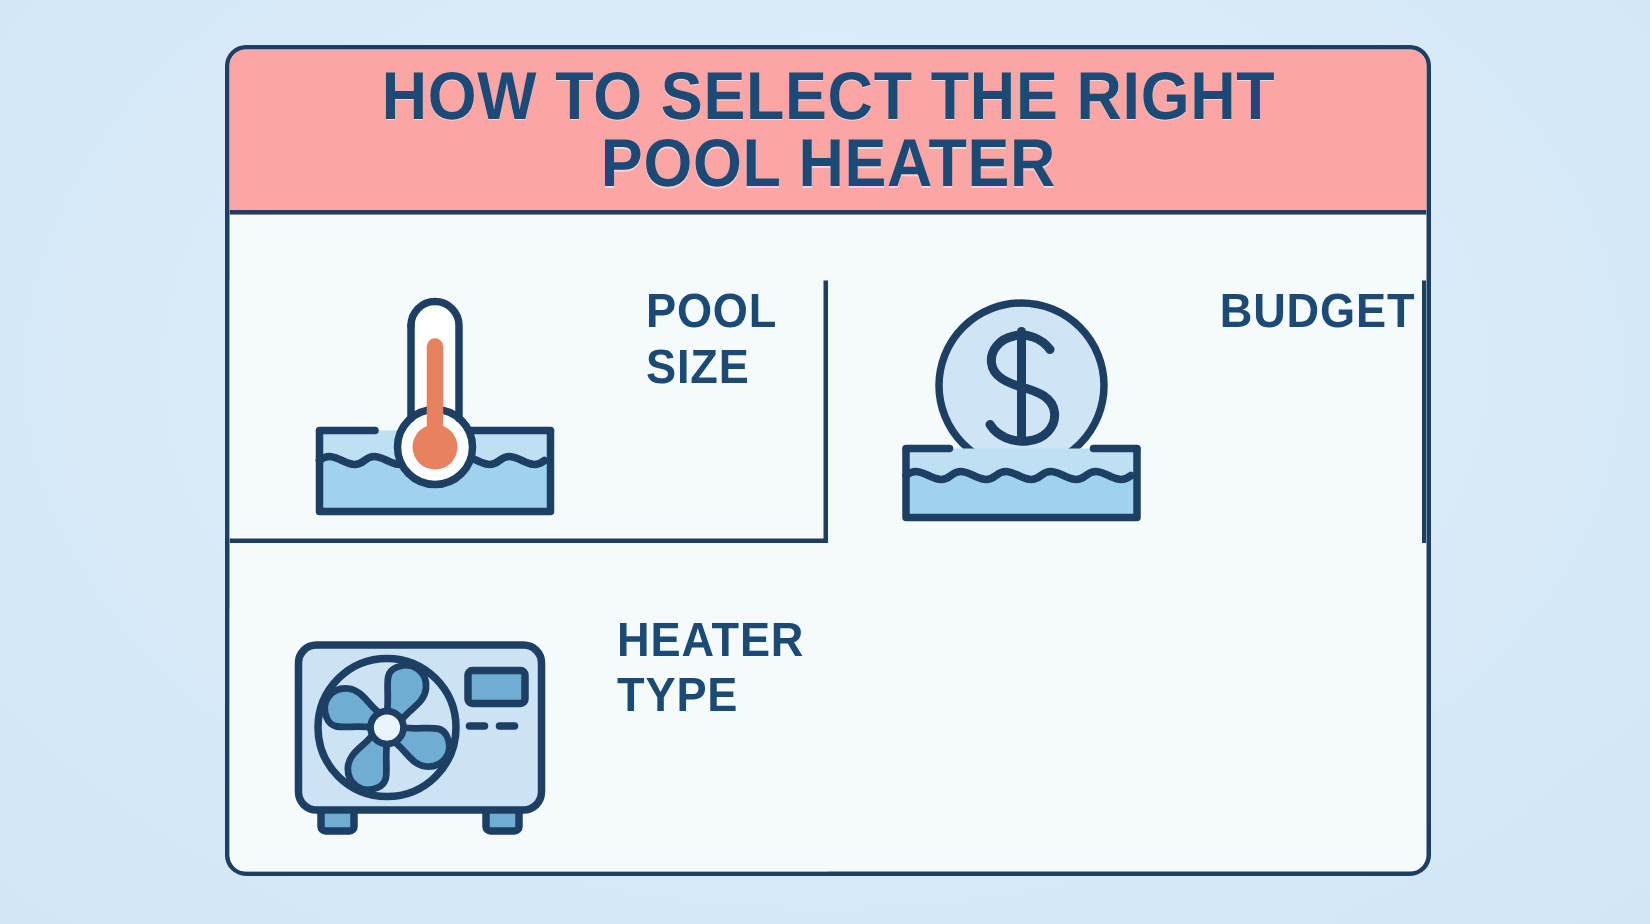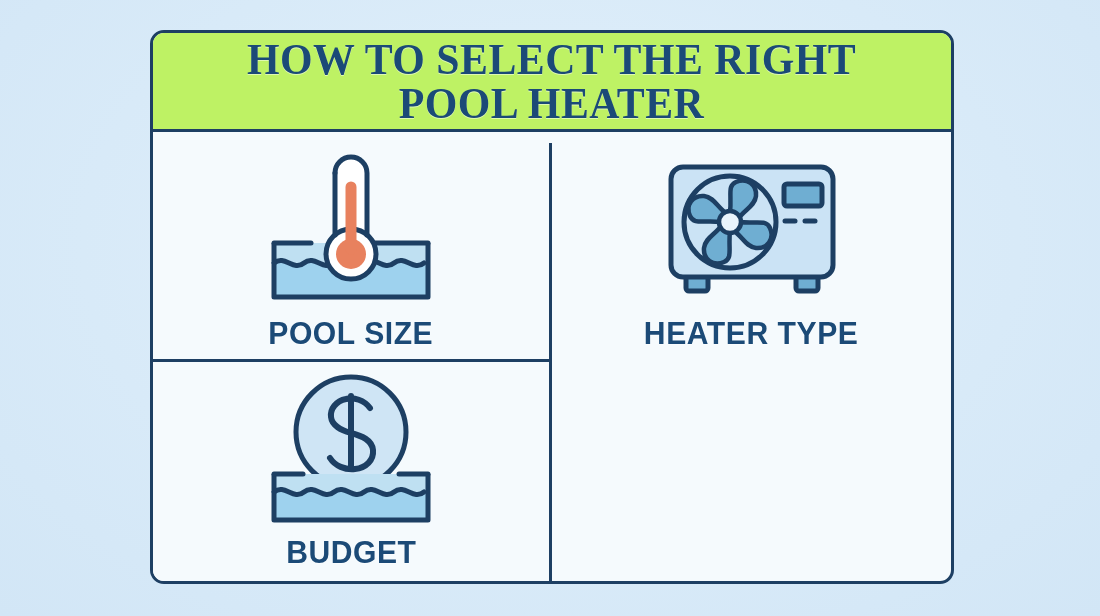--- a/index.html
+++ b/index.html
@@ -34,28 +34,27 @@
     background: #f5fafd;
     overflow: hidden;
   }
 
   
   #header {
     position: absolute;
     left: 0;
     top: 0;
     width: 100%;
-    height: 99px;
+    height: 110px;
     box-sizing: border-box;
-    background: #bef264;
+    background: #fca5a5;
     border-bottom: 3px solid #1d3f63;
     display: flex;
     align-items: center;
     justify-content: center;
-    font-family: Liberation Serif, serif;
   }
   #title {
     color: #1b4a77;
     font-size: 45px;
     font-weight: bold;
     line-height: 0.98;
     letter-spacing: 0.5px;
     text-align: center;
     transform: scaleX(0.93);
     text-shadow: 0 1px 0 rgba(255,255,255,0.5);
@@ -70,24 +69,25 @@
     right: 0;
     bottom: 0;
     display: grid;
     grid-template-columns: 1fr 1fr;
     grid-template-rows: 1fr 1fr;
   }
   .cell {
     position: relative;
     box-sizing: border-box;
     display: flex;
-    flex-direction: column;
-    align-items: center;
+    flex-direction: row;
+    align-items: flex-start;
     justify-content: flex-start;
     background: #f5fafd;
+    margin-top: 44px;
   }
   .cell.col0 { border-right: 3px solid #1d3f63; }
   .cell.row0 { border-bottom: 3px solid #1d3f63; }
 
   .icon-wrap {
     height: 170px;
     width: 100%;
     display: flex;
     align-items: center;
     justify-content: center;
@@ -137,20 +137,40 @@
             <circle cx="95" cy="103" r="25" fill="none" stroke="#1d3f63" stroke-width="5"></circle>
 
             <circle cx="95" cy="103" r="15" fill="#e8815e"></circle>
             <line x1="95" y1="36" x2="95" y2="98" stroke="#e8815e" stroke-width="11" stroke-linecap="round"></line>
           </svg>
         </div>
         <div class="cell-label">POOL SIZE</div>
       </div>
 
 
+      <div class="cell col0">
+        <div class="icon-wrap">
+          <svg width="190" height="160" viewBox="0 0 190 160" aria-hidden="true">
+
+            <circle cx="95" cy="62" r="55" fill="#cfe5f5" stroke="#1d3f63" stroke-width="5"></circle>
+
+            <path d="M114 38 c-6 -8 -16 -11 -24 -9 c-10 2 -16 10 -15 18 c1 9 10 13 20 16 c11 3 21 7 22 17 c1 10 -7 18 -18 19 c-10 1 -20 -3 -25 -11" fill="none" stroke="#1d3f63" stroke-width="6" stroke-linecap="round"></path>
+            <line x1="95" y1="26" x2="95" y2="99" stroke="#1d3f63" stroke-width="6" stroke-linecap="round"></line>
+
+            <path d="M18 104 H172 V150 H18 Z" fill="#bfe0f2"></path>
+            <path d="M18 122 C29 113, 37 131, 48 122 C59 113, 67 131, 78 122 C89 113, 97 131, 108 122 C119 113, 127 131, 138 122 C149 113, 157 131, 168 122 L172 120 V150 H18 Z" fill="#9ed2ee"></path>
+            <path d="M18 122 C29 113, 37 131, 48 122 C59 113, 67 131, 78 122 C89 113, 97 131, 108 122 C119 113, 127 131, 138 122 C149 113, 157 131, 168 122" fill="none" stroke="#1d3f63" stroke-width="5" stroke-linecap="round" stroke-linejoin="round"></path>
+            <path d="M18 104 V150 H172 V104" fill="none" stroke="#1d3f63" stroke-width="5" stroke-linejoin="round"></path>
+            <path d="M18 104 H47" fill="none" stroke="#1d3f63" stroke-width="5" stroke-linecap="round"></path>
+            <path d="M143 104 H172" fill="none" stroke="#1d3f63" stroke-width="5" stroke-linecap="round"></path>
+          </svg>
+        </div>
+        <div class="cell-label">BUDGET</div>
+      </div>
+
       <div class="cell">
         <div class="icon-wrap">
           <svg width="190" height="160" viewBox="0 0 190 160" aria-hidden="true">
 
             <rect x="29" y="122" width="22" height="18" rx="3" fill="#6faed2" stroke="#1d3f63" stroke-width="5"></rect>
             <rect x="139" y="122" width="22" height="18" rx="3" fill="#6faed2" stroke="#1d3f63" stroke-width="5"></rect>
 
             <rect x="14" y="16" width="162" height="110" rx="12" fill="#cbe3f5" stroke="#1d3f63" stroke-width="5"></rect>
 
             <circle cx="73" cy="71" r="46" fill="none" stroke="#1d3f63" stroke-width="5"></circle>
@@ -165,35 +185,15 @@
 
             <rect x="127" y="33" width="38" height="22" rx="3" fill="#6faed2" stroke="#1d3f63" stroke-width="5"></rect>
 
             <line x1="128" y1="70" x2="138" y2="70" stroke="#1d3f63" stroke-width="5" stroke-linecap="round"></line>
             <line x1="148" y1="70" x2="158" y2="70" stroke="#1d3f63" stroke-width="5" stroke-linecap="round"></line>
           </svg>
         </div>
         <div class="cell-label">HEATER TYPE</div>
       </div>
 
-      <div class="cell col0">
-        <div class="icon-wrap">
-          <svg width="190" height="160" viewBox="0 0 190 160" aria-hidden="true">
-
-            <circle cx="95" cy="62" r="55" fill="#cfe5f5" stroke="#1d3f63" stroke-width="5"></circle>
-
-            <path d="M114 38 c-6 -8 -16 -11 -24 -9 c-10 2 -16 10 -15 18 c1 9 10 13 20 16 c11 3 21 7 22 17 c1 10 -7 18 -18 19 c-10 1 -20 -3 -25 -11" fill="none" stroke="#1d3f63" stroke-width="6" stroke-linecap="round"></path>
-            <line x1="95" y1="26" x2="95" y2="99" stroke="#1d3f63" stroke-width="6" stroke-linecap="round"></line>
-
-            <path d="M18 104 H172 V150 H18 Z" fill="#bfe0f2"></path>
-            <path d="M18 122 C29 113, 37 131, 48 122 C59 113, 67 131, 78 122 C89 113, 97 131, 108 122 C119 113, 127 131, 138 122 C149 113, 157 131, 168 122 L172 120 V150 H18 Z" fill="#9ed2ee"></path>
-            <path d="M18 122 C29 113, 37 131, 48 122 C59 113, 67 131, 78 122 C89 113, 97 131, 108 122 C119 113, 127 131, 138 122 C149 113, 157 131, 168 122" fill="none" stroke="#1d3f63" stroke-width="5" stroke-linecap="round" stroke-linejoin="round"></path>
-            <path d="M18 104 V150 H172 V104" fill="none" stroke="#1d3f63" stroke-width="5" stroke-linejoin="round"></path>
-            <path d="M18 104 H47" fill="none" stroke="#1d3f63" stroke-width="5" stroke-linecap="round"></path>
-            <path d="M143 104 H172" fill="none" stroke="#1d3f63" stroke-width="5" stroke-linecap="round"></path>
-          </svg>
-        </div>
-        <div class="cell-label">BUDGET</div>
-      </div>
-
     </div>
   </div>
 </div>
 
 </body></html>

